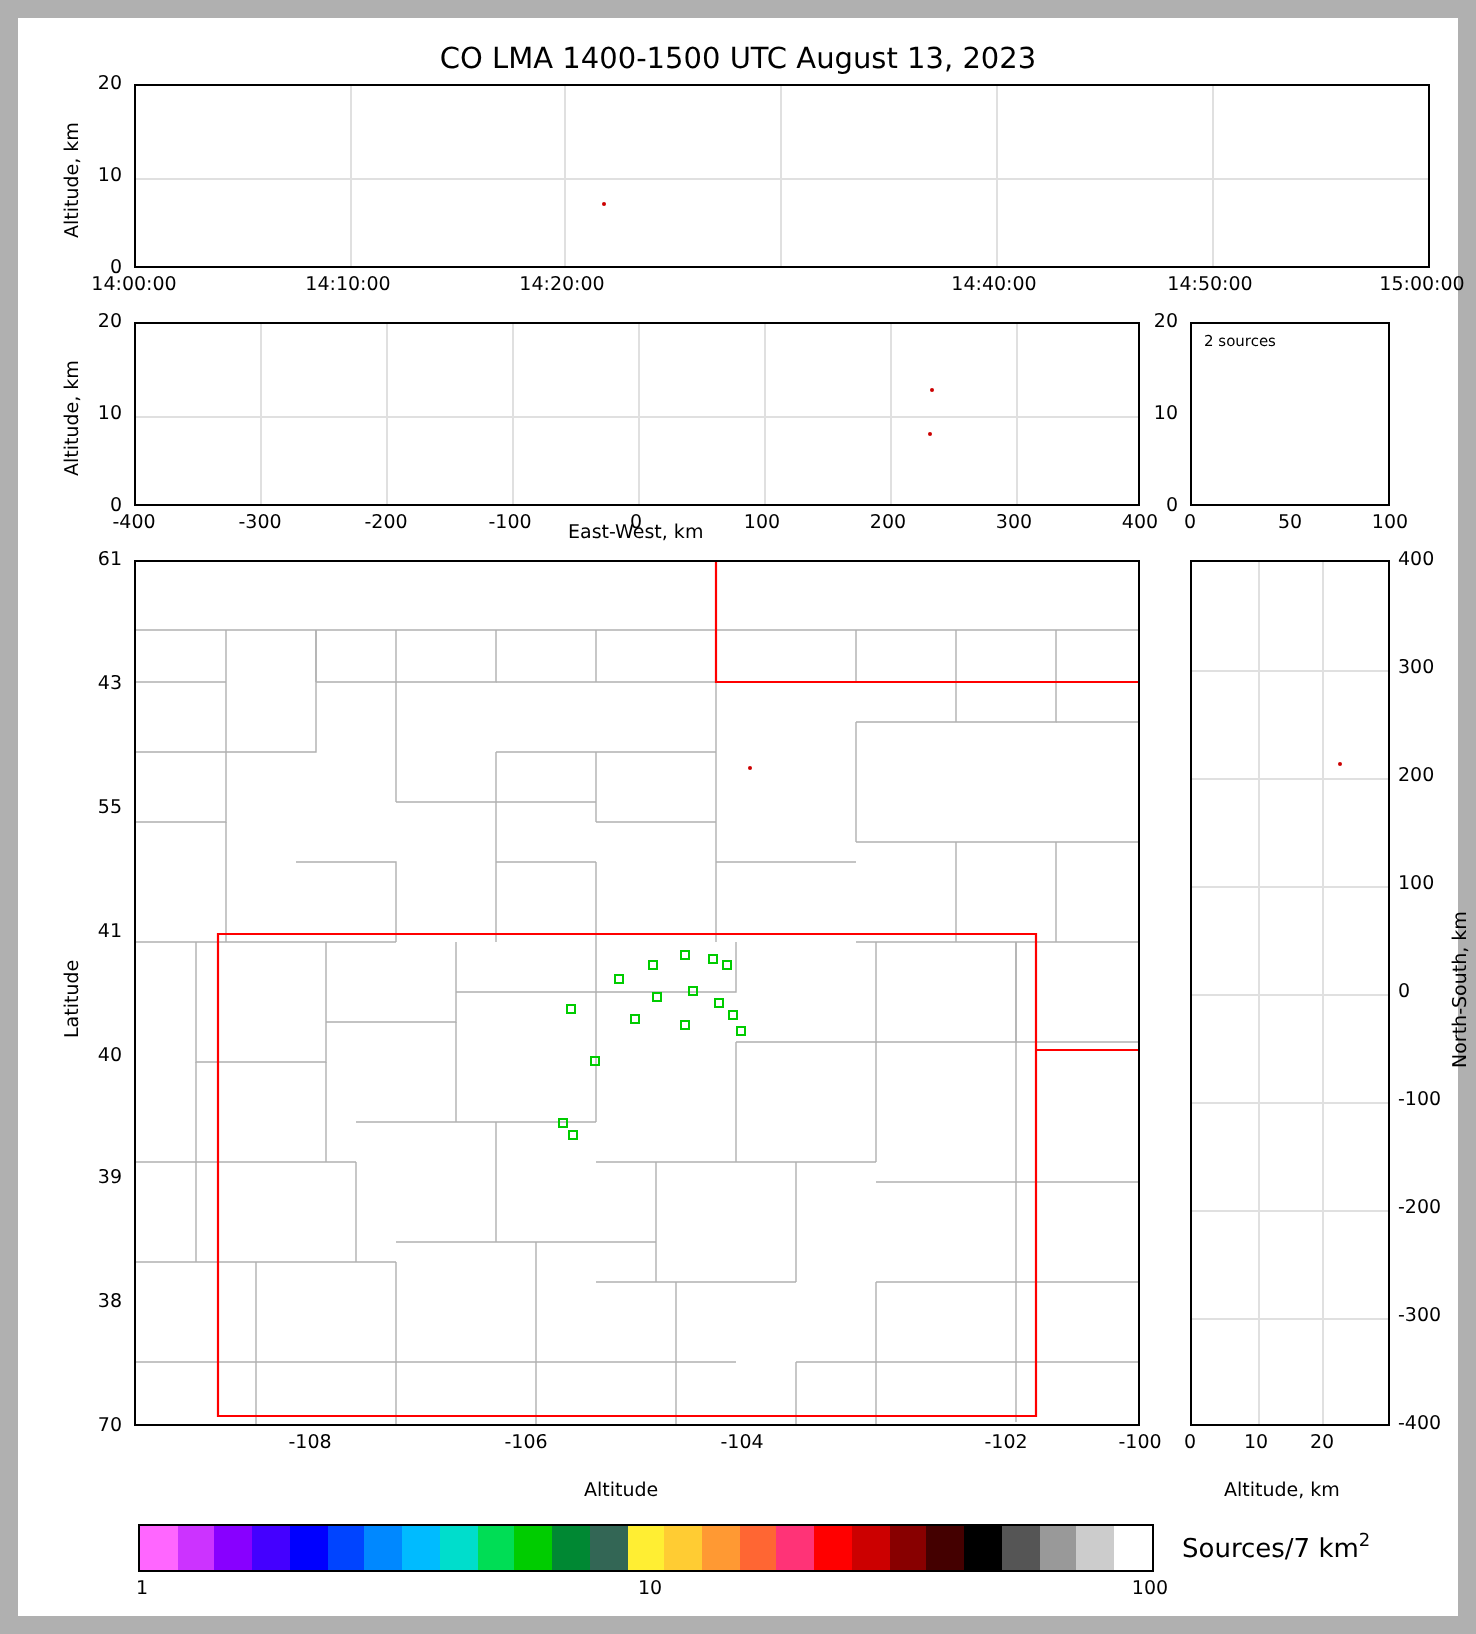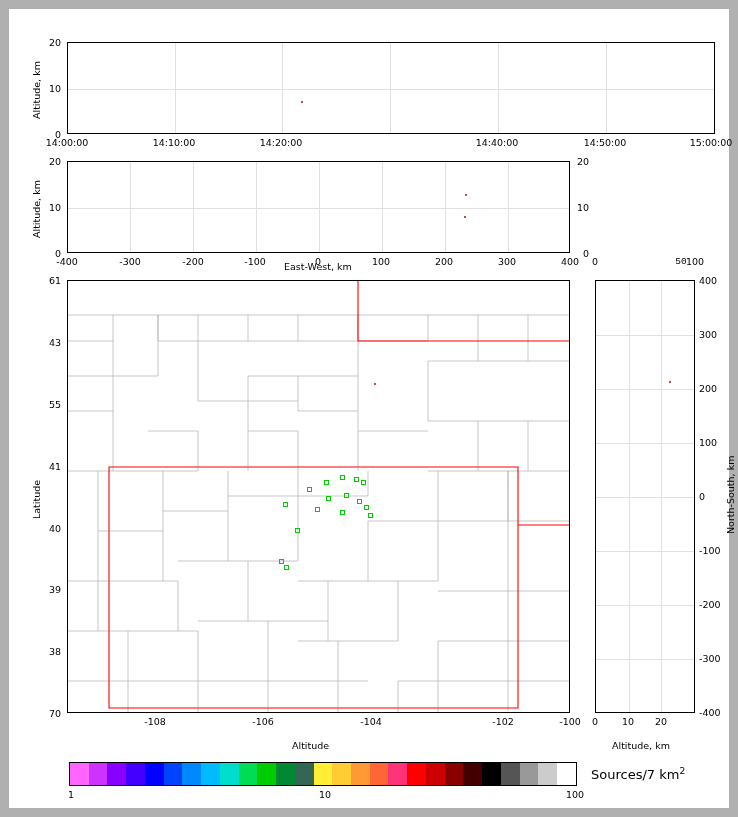--- a/index.html
+++ b/index.html
@@ -33,20 +33,21 @@
   .cbar div{flex:1 1 auto;height:100%;}
   .cbtick{position:absolute;font-size:9.5px;transform:translateX(-50%);}
   .cblabel{position:absolute;font-size:13px;}
   .sup{font-size:9px;vertical-align:super;}
 </style>
 </head>
 <body>
 
 <div id="page">
 
+  <div class="title" style="left:0;top:13px;">CO LMA 1400-1500 UTC August 13, 2023</div>
 
   <div class="axes" style="left:58px;top:33px;width:648px;height:92px;">
     <div class="gridline" style="left:107px;top:0;width:1px;height:100%;"></div>
     <div class="gridline" style="left:214px;top:0;width:1px;height:100%;"></div>
     <div class="gridline" style="left:322px;top:0;width:1px;height:100%;"></div>
     <div class="gridline" style="left:430px;top:0;width:1px;height:100%;"></div>
     <div class="gridline" style="left:538px;top:0;width:1px;height:100%;"></div>
     <div class="gridline" style="left:0;top:46px;width:100%;height:1px;"></div>
     <div class="pt" style="left:233px;top:58px;"></div>
   </div>
@@ -82,25 +83,28 @@
   <div class="tick x" style="left:121px;top:247px;">-300</div>
   <div class="tick x" style="left:184px;top:247px;">-200</div>
   <div class="tick x" style="left:246px;top:247px;">-100</div>
   <div class="tick x" style="left:309px;top:247px;">0</div>
   <div class="tick x" style="left:372px;top:247px;">100</div>
   <div class="tick x" style="left:435px;top:247px;">200</div>
   <div class="tick x" style="left:498px;top:247px;">300</div>
   <div class="tick x" style="left:561px;top:247px;">400</div>
   <div class="alabel" style="left:275px;top:252px;">East-West, km</div>
 
+  <div class="axes" style="left:586px;top:152px;width:100px;height:92px;">
+    <div class="note" style="left:6px;top:4px;">2 sources</div>
+  </div>
   <div class="tick y" style="left:564px;top:244px;width:16px;">0</div>
   <div class="tick y" style="left:564px;top:198px;width:16px;">10</div>
   <div class="tick y" style="left:564px;top:152px;width:16px;">20</div>
   <div class="tick x" style="left:586px;top:247px;">0</div>
-  <div class="tick x" style="left:672px;top:247px;font-family:Liberation Mono, monospace;">50</div>
+  <div class="tick x" style="left:636px;top:247px;">50</div>
   <div class="tick x" style="left:686px;top:247px;">100</div>
 
   <div class="axes" style="left:58px;top:271px;width:503px;height:433px;">
     <svg class="mapsvg" width="501" height="431" viewBox="0 0 501 431">
       <g stroke="#b0b0b0" stroke-width="0.7" fill="none">
 
         <path d="M0,34 L501,34"></path>
         <path d="M0,95 L90,95 L90,34"></path>
         <path d="M90,60 L180,60 L180,34"></path>
         <path d="M0,130 L45,130 L45,95"></path>

